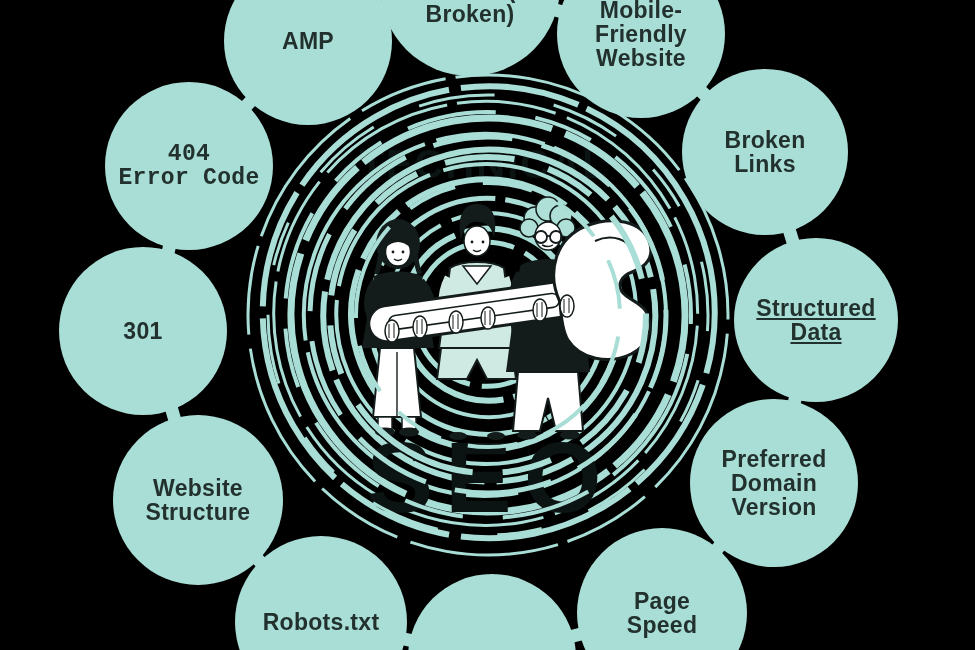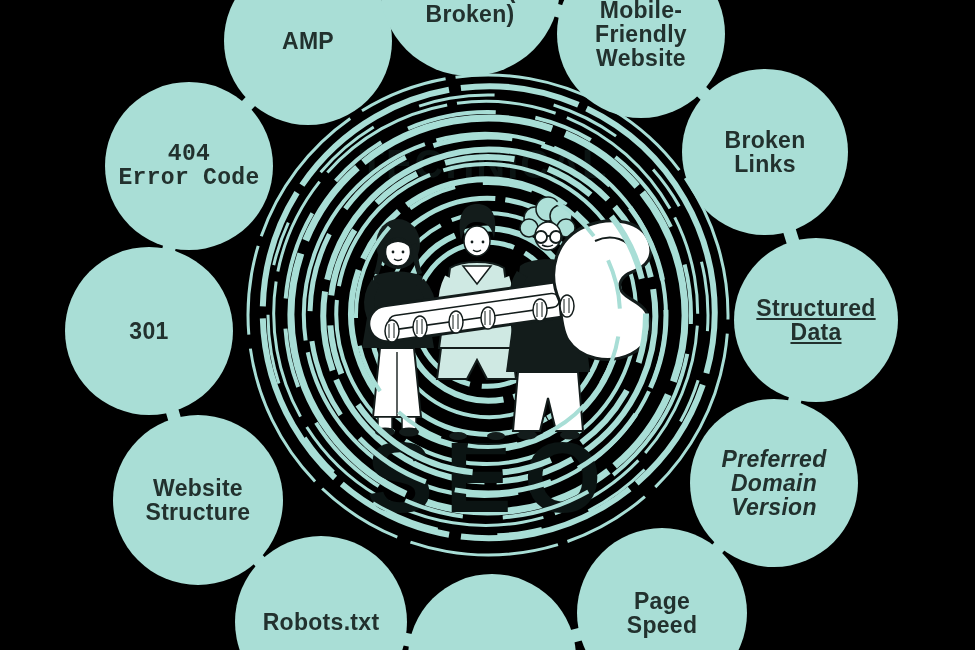--- a/index.html
+++ b/index.html
@@ -176,21 +176,21 @@
   <div class="node" style="left:682px;top:69px;width:166px;height:166px;">
     <span class="line">Broken</span>
     <span class="line">Links</span>
   </div>
 
   <div class="node" style="left:734px;top:238px;width:164px;height:164px;text-decoration:underline;">
     <span class="line">Structured</span>
     <span class="line">Data</span>
   </div>
 
-  <div class="node" style="left:690px;top:399px;width:168px;height:168px;font-style:italic;">
+  <div class="node" style="left:690px;top:399px;width:168px;height:168px;">
     <span class="line">Preferred</span>
     <span class="line">Domain</span>
     <span class="line">Version</span>
   </div>
 
   <div class="node" style="left:577px;top:528px;width:170px;height:170px;">
     <span class="line">Page</span>
     <span class="line">Speed</span>
   </div>
 
@@ -198,21 +198,21 @@
 
   <div class="node" style="left:235px;top:536px;width:172px;height:172px;">
     <span class="line">Robots.txt</span>
   </div>
 
   <div class="node" style="left:113px;top:415px;width:170px;height:170px;">
     <span class="line">Website</span>
     <span class="line">Structure</span>
   </div>
 
-  <div class="node" style="left:65px;top:247px;width:168px;height:168px;">
+  <div class="node" style="left:59px;top:247px;width:168px;height:168px;">
     <span class="line">301</span>
   </div>
 
   <div class="node" style="left:105px;top:82px;width:168px;height:168px;font-family:Liberation Mono, monospace;">
     <span class="line">404</span>
     <span class="line">Error Code</span>
   </div>
 
 </div>
 

